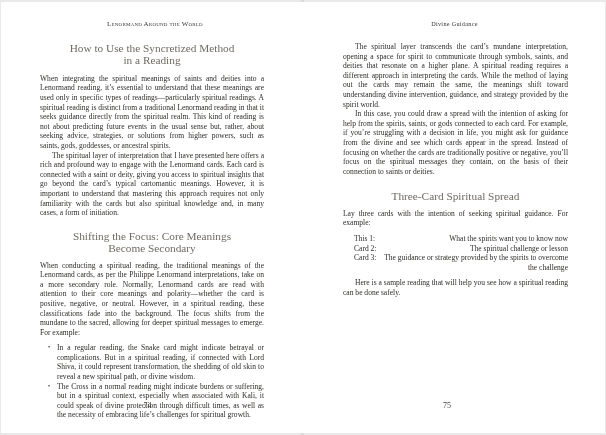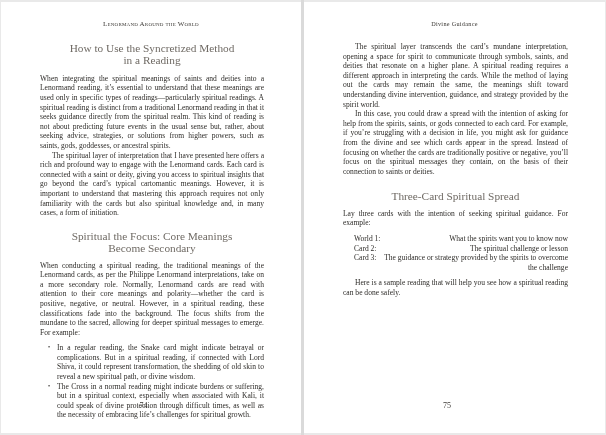--- a/index.html
+++ b/index.html
@@ -3,21 +3,21 @@
 <meta charset="utf-8">
 <style>
   html, body { margin: 0; padding: 0; }
   body {
     width: 606px; height: 435px; background: #e9e9e9; position: relative; overflow: hidden;
     font-family: "Liberation Serif", "DejaVu Serif", serif; color: #2d2b28;
   }
   .page {
     position: absolute; top: 2px; height: 431px; background: #ffffff; overflow: hidden;
   }
-  #page-left { left: 1px; width: 300px; }
+  #page-left { left: 1px; width: 300px; padding-left: 8px; }
   #page-right { left: 304px; width: 301px; }
   .gutter { position: absolute; left: 301px; top: 0; width: 3px; height: 435px; background: #dadada; }
   .running-head {
     position: absolute; top: 18px; left: 0; right: 0; text-align: center;
     font-size: 6.2px; letter-spacing: 0.3px; color: #3a3733;
   }
   #page-left .running-head { font-variant: small-caps; font-size: 7px; letter-spacing: 0.2px; }
   .text-block { position: absolute; left: 39px; width: 224px; font-size: 7.55px; line-height: 9.6px; text-align: justify; hyphens: auto; }
   #page-right .text-block { left: 39px; width: 225px; }
   h2 {
@@ -44,42 +44,42 @@
 <div class="page" id="page-left">
   <div class="running-head">Lenormand Around the World</div>
   <div class="text-block" style="top:40px;">
     <h2 class="first-title">
       <span>How to Use the Syncretized Method</span><br>
       <span>in a Reading</span>
     </h2>
     <p>When integrating the spiritual meanings of saints and deities into a Lenormand reading, it’s essential to understand that these meanings are used only in specific types of readings—particularly spiritual readings. A spiritual reading is distinct from a traditional Lenormand reading in that it seeks guidance directly from the spiritual realm. This kind of reading is not about predicting future events in the usual sense but, rather, about seeking advice, strategies, or solutions from higher powers, such as saints, gods, goddesses, or ancestral spirits.</p>
     <p class="indent">The spiritual layer of interpretation that I have presented here offers a rich and profound way to engage with the Lenormand cards. Each card is connected with a saint or deity, giving you access to spiritual insights that go beyond the card’s typical cartomantic meanings. However, it is important to understand that mastering this approach requires not only familiarity with the cards but also spiritual knowledge and, in many cases, a form of initiation.</p>
     <h2 class="sec-title">
-      <span>Spiritual the Focus: Core Meanings</span><br>
+      <span>Shifting the Focus: Core Meanings</span><br>
       <span>Become Secondary</span>
     </h2>
     <p>When conducting a spiritual reading, the traditional meanings of the Lenormand cards, as per the Philippe Lenormand interpretations, take on a more secondary role. Normally, Lenormand cards are read with attention to their core meanings and polarity—whether the card is positive, negative, or neutral. However, in a spiritual reading, these classifications fade into the background. The focus shifts from the mundane to the sacred, allowing for deeper spiritual messages to emerge. For example:</p>
     <ul>
       <li>In a regular reading, the Snake card might indicate betrayal or complications. But in a spiritual reading, if connected with Lord Shiva, it could represent transformation, the shedding of old skin to reveal a new spiritual path, or divine wisdom.</li>
       <li>The Cross in a normal reading might indicate burdens or suffering, but in a spiritual context, especially when associated with Kali, it could speak of divine protection through difficult times, as well as the necessity of embracing life’s challenges for spiritual growth.</li>
     </ul>
   </div>
   <div class="folio">74</div>
 </div>
 
 <div class="page" id="page-right">
   <div class="running-head">Divine Guidance</div>
   <div class="text-block" style="top:40px;">
     <p class="indent">The spiritual layer transcends the card’s mundane interpretation, opening a space for spirit to communicate through symbols, saints, and deities that resonate on a higher plane. A spiritual reading requires a different approach in interpreting the cards. While the method of laying out the cards may remain the same, the meanings shift toward understanding divine intervention, guidance, and strategy provided by the spirit world.</p>
     <p class="indent">In this case, you could draw a spread with the intention of asking for help from the spirits, saints, or gods connected to each card. For example, if you’re struggling with a decision in life, you might ask for guidance from the divine and see which cards appear in the spread. Instead of focusing on whether the cards are traditionally positive or negative, you’ll focus on the spiritual messages they contain, on the basis of their connection to saints or deities.</p>
     <h2 class="sec-title" style="margin-top:14px;">Three-Card Spiritual Spread</h2>
     <p>Lay three cards with the intention of seeking spiritual guidance. For example:</p>
     <div class="card-list">
       <div class="card-item">
-        <span class="card-label">World 1:</span>
+        <span class="card-label">This 1:</span>
         <span class="card-text">What the spirits want you to know now</span>
       </div>
       <div class="card-item">
         <span class="card-label">Card 2:</span>
         <span class="card-text">The spiritual challenge or lesson</span>
       </div>
       <div class="card-item">
         <span class="card-label">Card 3:</span>
         <span class="card-text">The guidance or strategy provided by the spirits to overcome the challenge</span>
       </div>

